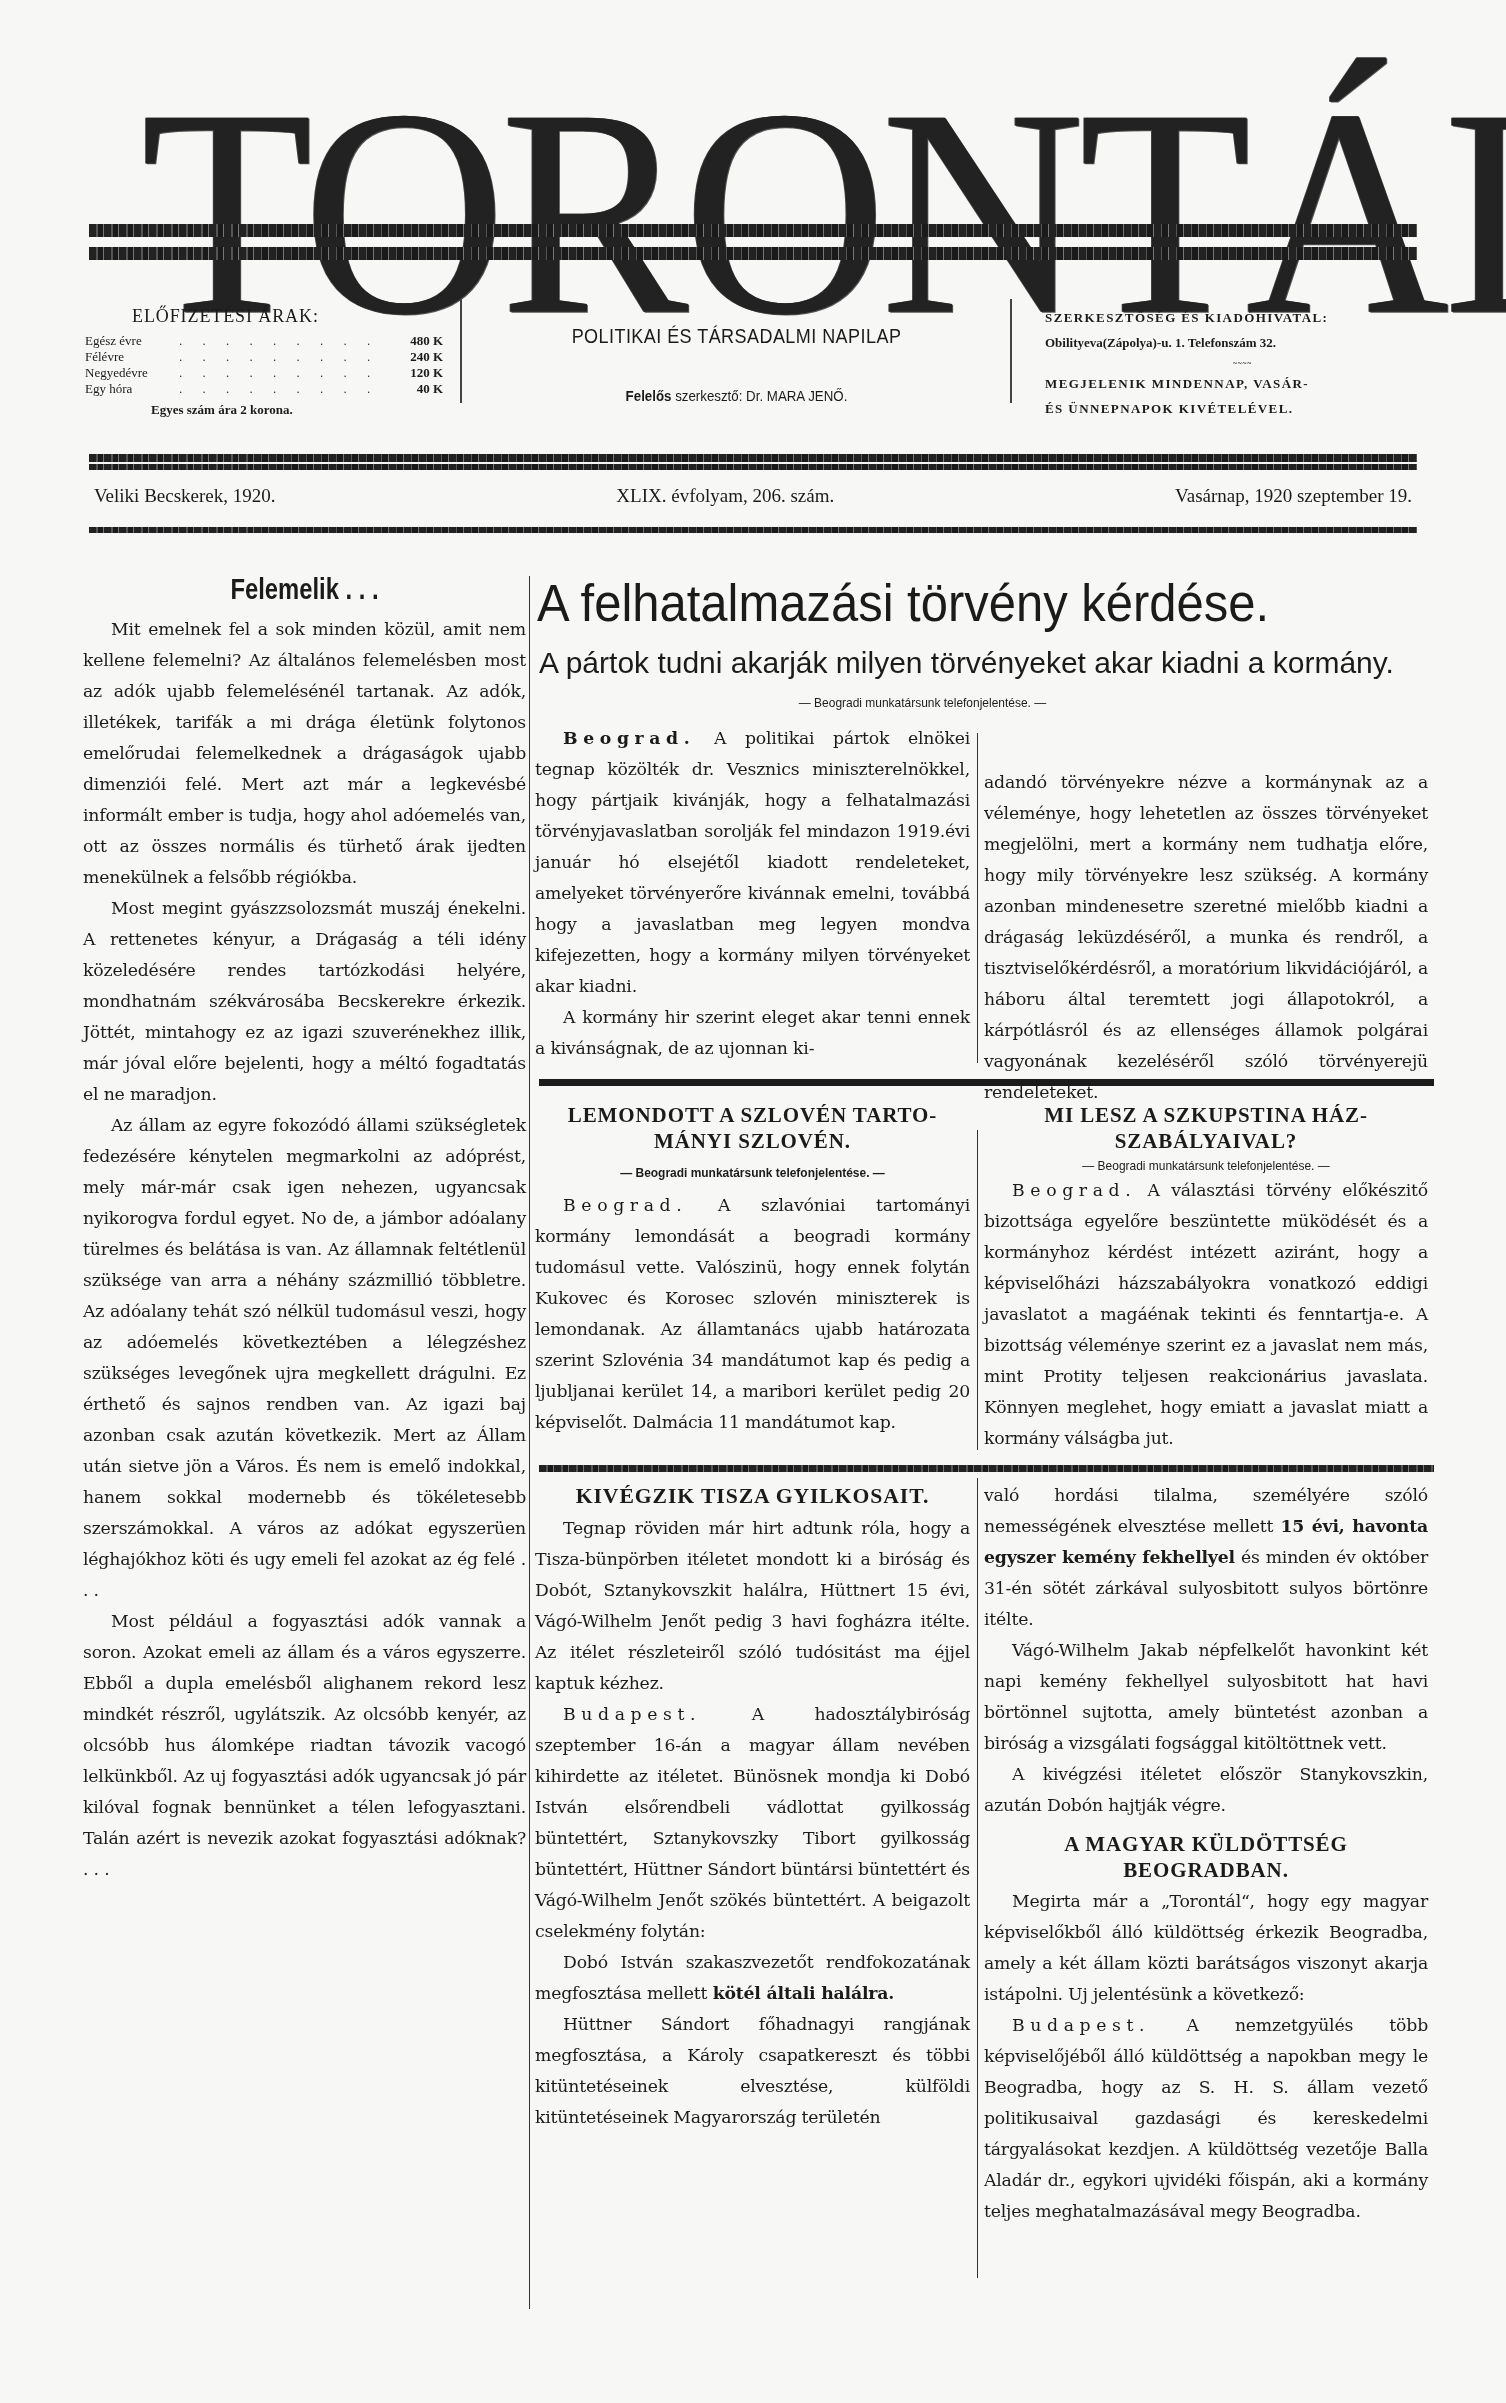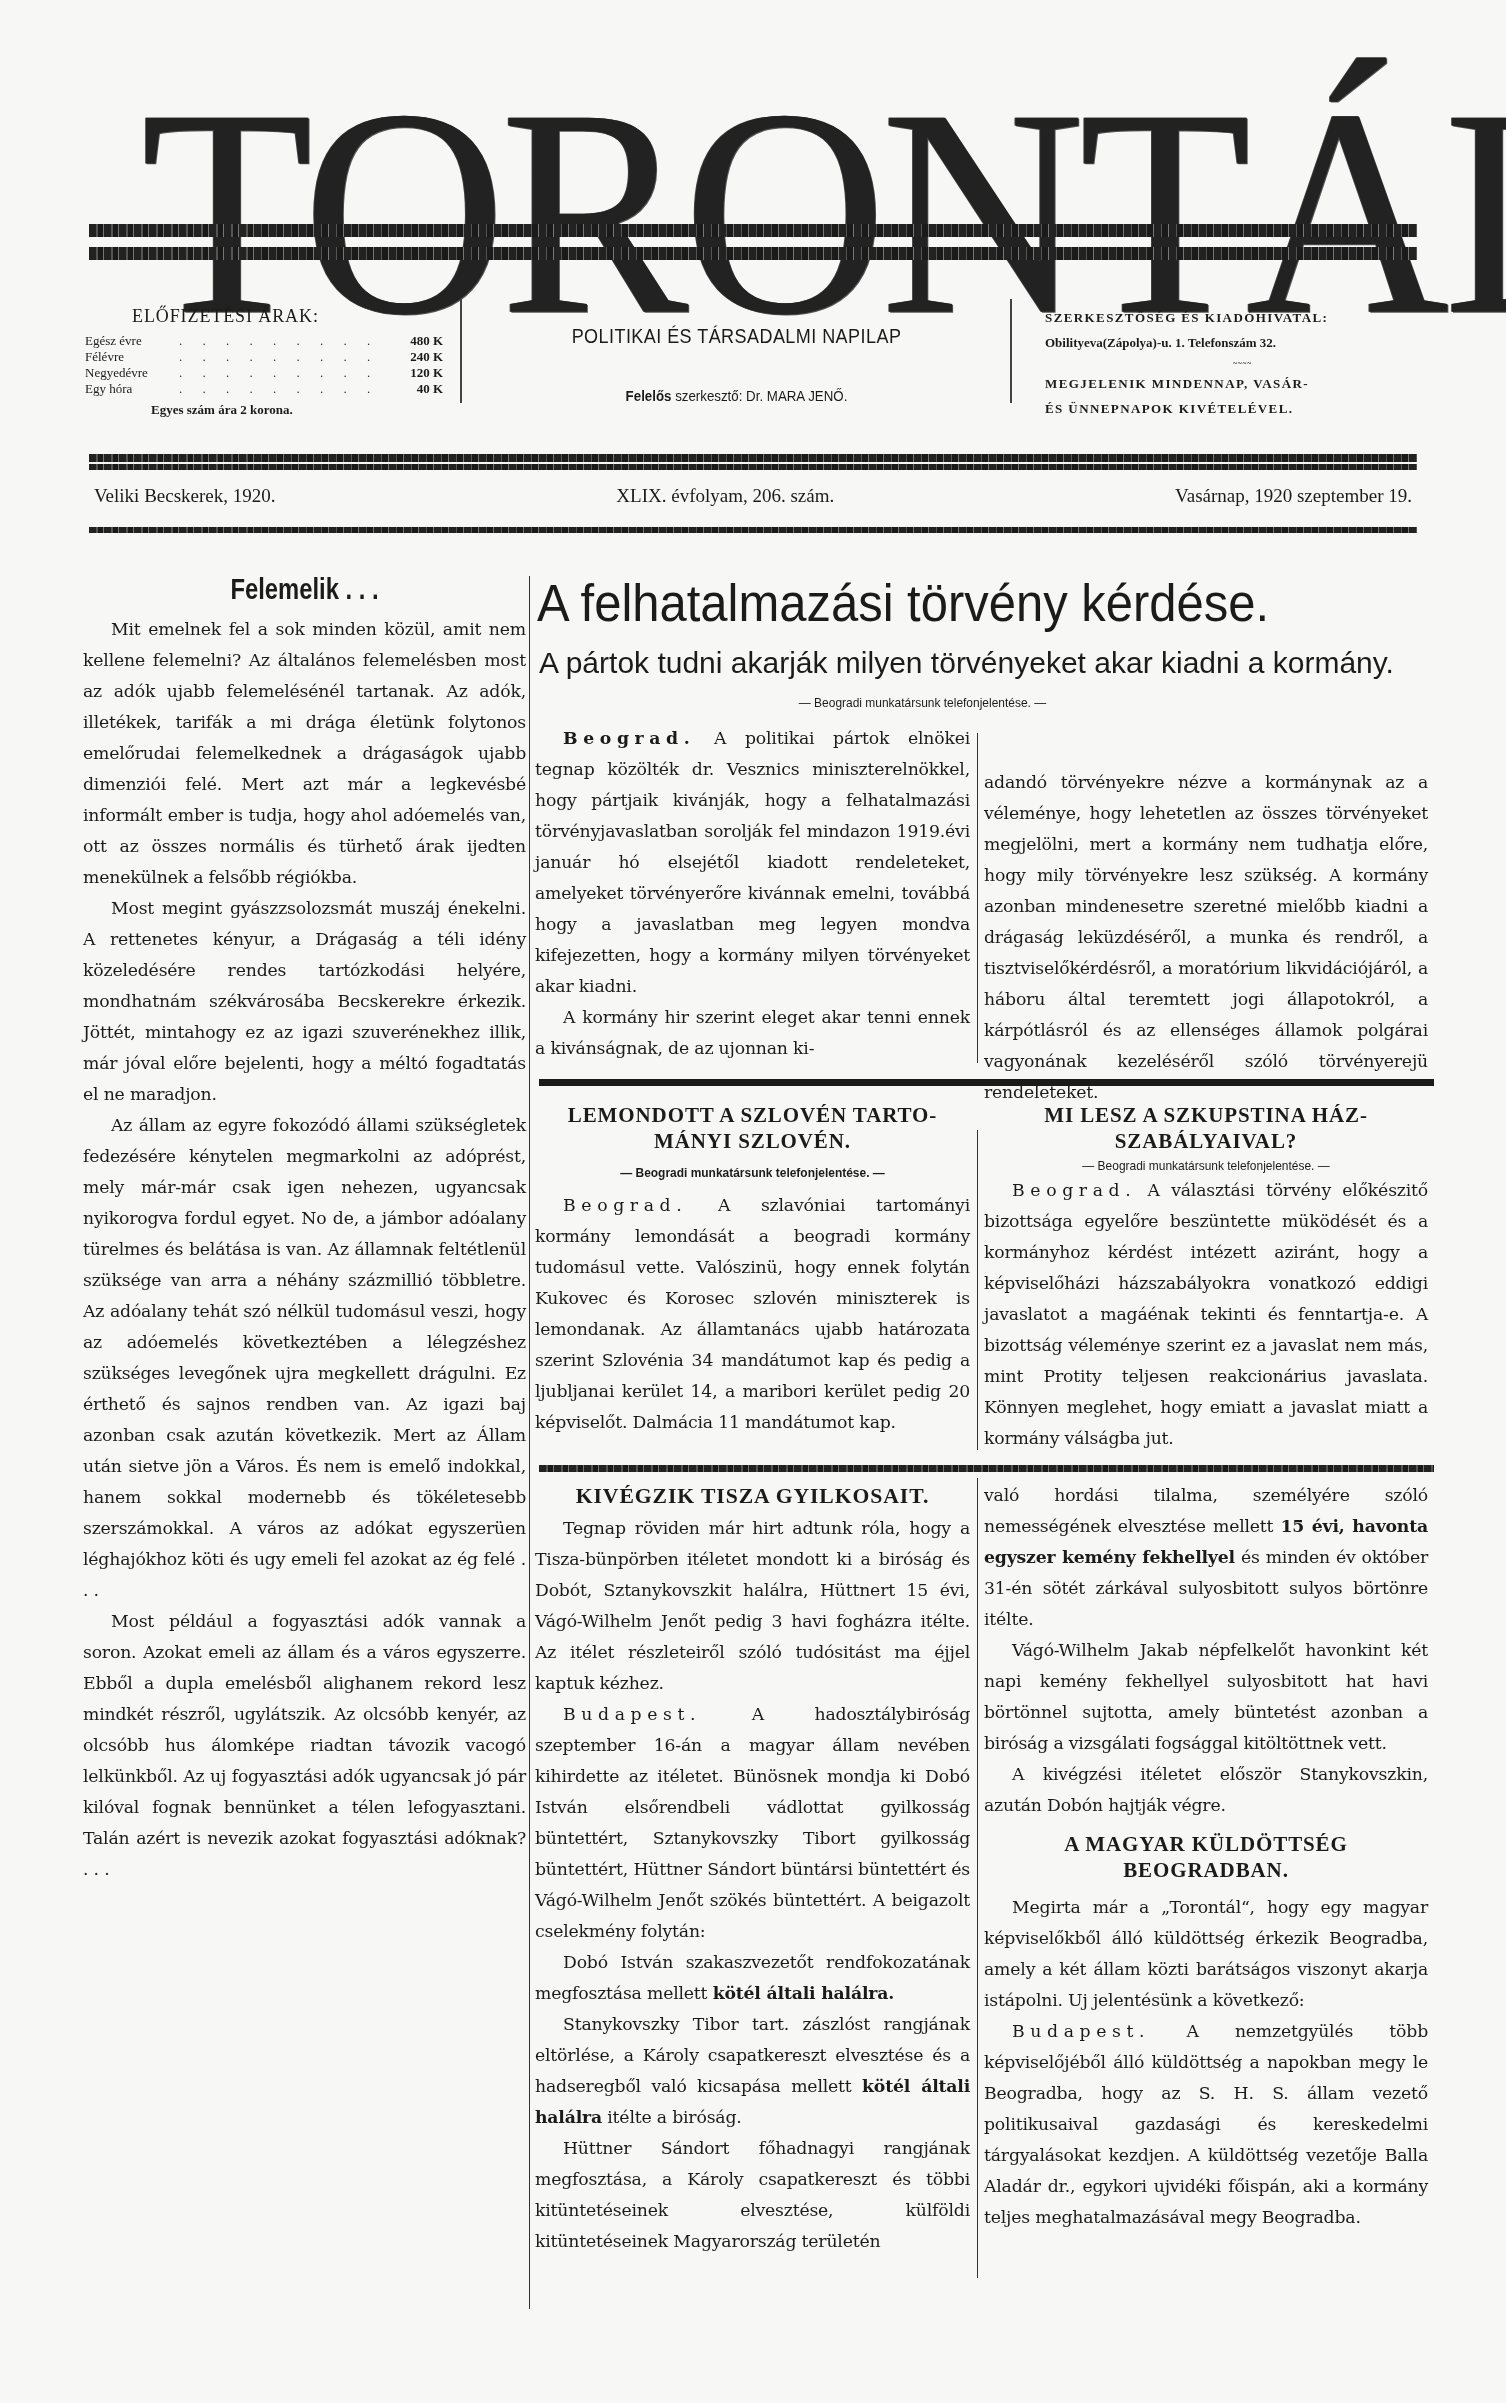--- a/index.html
+++ b/index.html
@@ -148,28 +148,27 @@
   <p class="body"><span class="sp">Beograd.</span> <span>A választási törvény előkészitő bizottsága egyelőre beszüntette müködését és a kormányhoz kérdést intézett aziránt, hogy a képviselőházi házszabályokra vonatkozó eddigi javaslatot a magáénak tekinti és fenntartja-e. A bizottság véleménye szerint ez a javaslat nem más, mint Protity teljesen reakcionárius javaslata. Könnyen meglehet, hogy emiatt a javaslat miatt a kormány válságba jut.</span></p>
 </div>
 
 <div class="abs rough-rule" style="left:539px;top:1465px;width:895px;height:6.6px;"></div>
 
 <div class="abs col-mid" style="top:1483px;width:435px;">
   <h3 class="sec-title" style="font-size:21.7px;">KIVÉGZIK TISZA GYILKOSAIT.</h3>
   <p class="body" style="margin-top:3.8px;">Tegnap röviden már hirt adtunk róla, hogy a Tisza-bünpörben itéletet mondott ki a biróság és Dobót, Sztanykovszkit halálra, Hüttnert 15 évi, Vágó-Wilhelm Jenőt pedig 3 havi fogházra itélte. Az itélet részleteiről szóló tudósitást ma éjjel kaptuk kézhez.</p>
   <p class="body"><span class="sp">Budapest.</span> <span>A hadosztálybiróság szeptember 16-án a magyar állam nevében kihirdette az itéletet. Bünösnek mondja ki Dobó István elsőrendbeli vádlottat gyilkosság büntettért, Sztanykovszky Tibort gyilkosság büntettért, Hüttner Sándort büntársi büntettért és Vágó-Wilhelm Jenőt szökés büntettért. A beigazolt cselekmény folytán:</span></p>
   <p class="body"><span>Dobó István szakaszvezetőt rendfokozatának megfosztása mellett</span> <b class="bold">kötél általi halálra.</b></p>
-  <p class="body"><span>Stanykovszky Tibor tart. zászlóst rangjának eltörlése, a Károly csapatkereszt elvesztése és a hadseregből való kicsapása mellett</span> <b class="bold">kötél általi halálra</b> <span>itélte a biróság.</span></p>
   <p class="body">Hüttner Sándort főhadnagyi rangjának megfosztása, a Károly csapatkereszt és többi kitüntetéseinek elvesztése, külföldi kitüntetéseinek Magyarország területén</p>
 </div>
 <div class="abs thin-vsep" style="left:977px;top:1478px;height:800px;"></div>
 <div class="abs col-right" style="top:1480px;width:444px;">
   <p class="body noind"><span>való hordási tilalma, személyére szóló nemességének elvesztése mellett</span> <b class="bold">15 évi, havonta egyszer kemény fekhellyel</b> <span>és minden év október 31-én sötét zárkával sulyosbitott sulyos börtönre itélte.</span></p>
   <p class="body">Vágó-Wilhelm Jakab népfelkelőt havonkint két napi kemény fekhellyel sulyosbitott hat havi börtönnel sujtotta, amely büntetést azonban a biróság a vizsgálati fogsággal kitöltöttnek vett.</p>
   <p class="body">A kivégzési itéletet először Stanykovszkin, azután Dobón hajtják végre.</p>
 </div>
 
 <div class="abs col-right" style="top:1831px;width:444px;">
   <h3 class="sec-title"><span>A MAGYAR KÜLDÖTTSÉG</span><br><span>BEOGRADBAN.</span></h3>
-  <p class="body" style="margin-top:9px;">Megirta már a „Torontál“, hogy egy magyar képviselőkből álló küldöttség érkezik Beogradba, amely a két állam közti barátságos viszonyt akarja istápolni. Uj jelentésünk a következő:</p>
+  <p class="body" style="margin-top:3px;">Megirta már a „Torontál“, hogy egy magyar képviselőkből álló küldöttség érkezik Beogradba, amely a két állam közti barátságos viszonyt akarja istápolni. Uj jelentésünk a következő:</p>
   <p class="body"><span class="sp">Budapest.</span> <span>A nemzetgyülés több képviselőjéből álló küldöttség a napokban megy le Beogradba, hogy az S. H. S. állam vezető politikusaival gazdasági és kereskedelmi tárgyalásokat kezdjen. A küldöttség vezetője Balla Aladár dr., egykori ujvidéki főispán, aki a kormány teljes meghatalmazásával megy Beogradba.</span></p>
 </div>
 
 
 </body></html>

